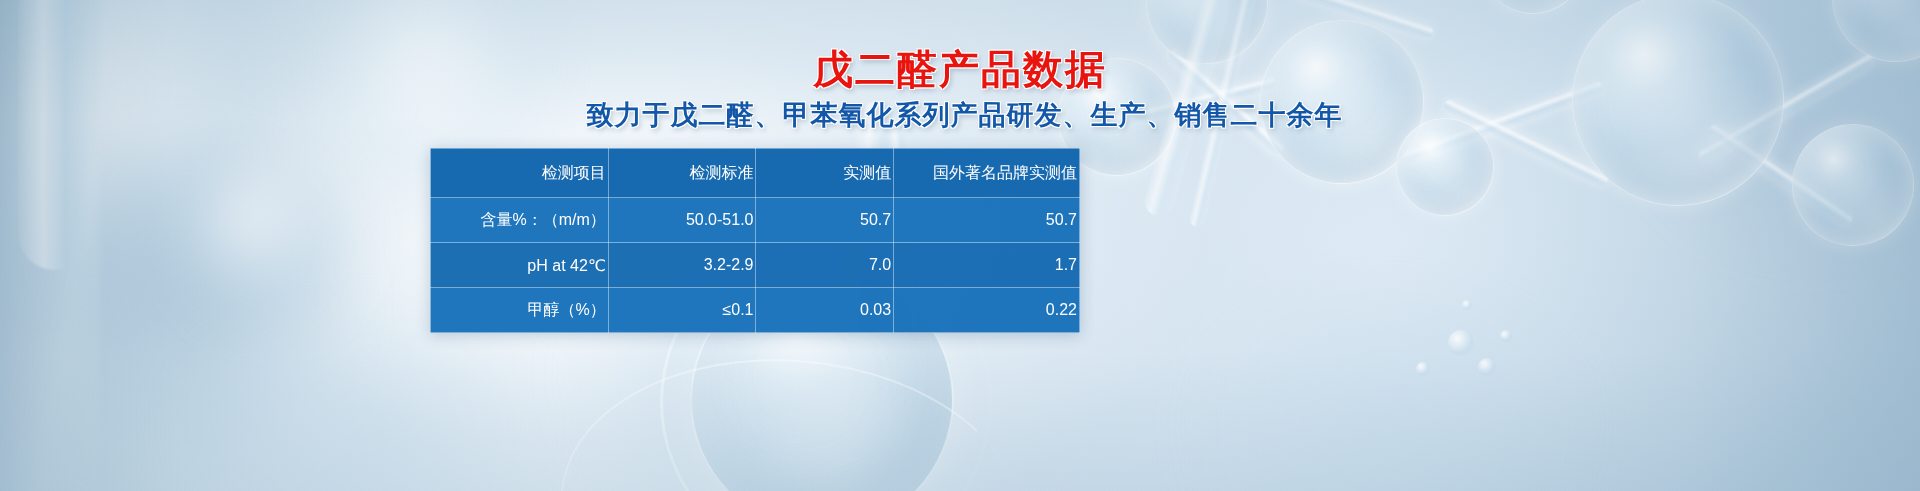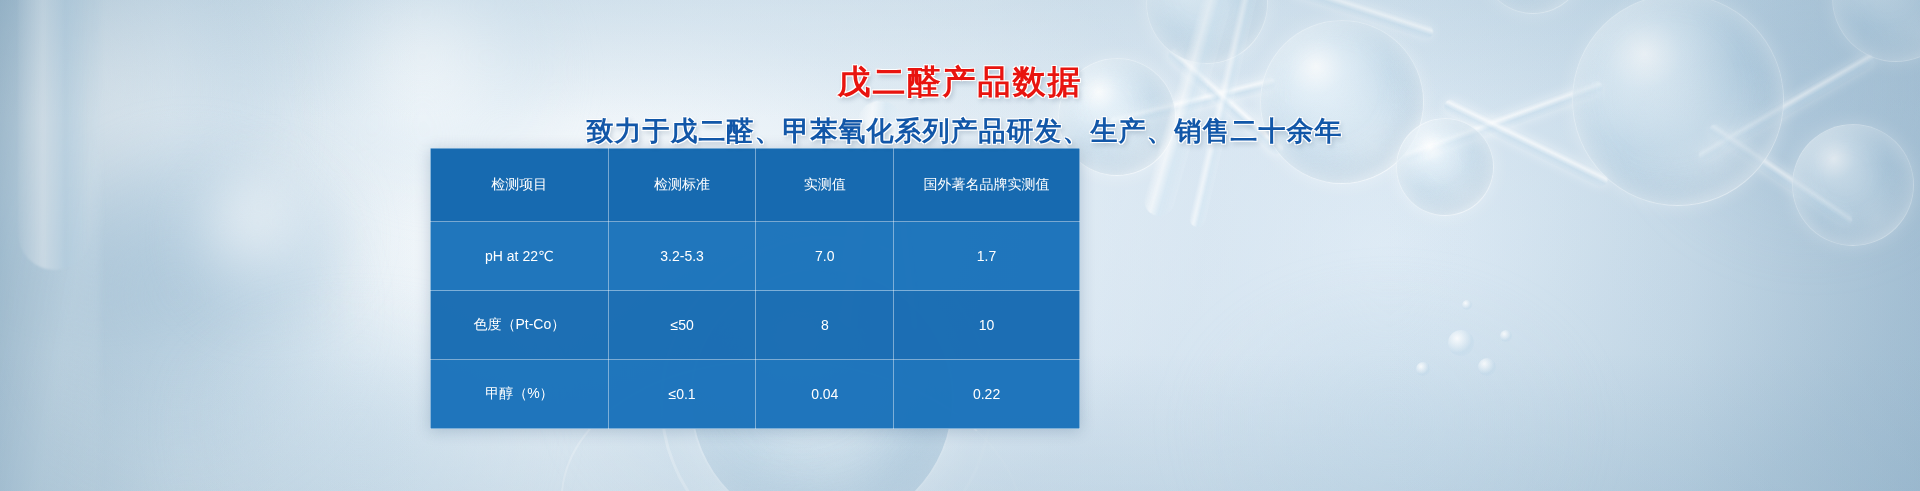--- a/index.html
+++ b/index.html
@@ -98,35 +98,35 @@
   
   .headings {
     position: absolute;
     left: 0;
     top: 48px;
     width: 1920px;
     text-align: center;
     z-index: 6;
   }
   .title {
-    font-size: 33px;
+    font-size: 40px;
     font-weight: bold;
     letter-spacing: 2px;
     color: #e8140f;
     line-height: 1.08;
     -webkit-text-stroke: 1px #ffffff;
     paint-order: stroke fill;
     text-shadow:
       0 0 2px #ffffff,
       1px 1px 0 #ffffff,
       -1px 1px 0 #ffffff,
       1px -1px 0 #ffffff,
       -1px -1px 0 #ffffff,
       2px 3px 5px rgba(40,70,100,0.28);
-    margin: 16px;
+    margin: 0;
   }
   .subtitle {
     margin: 9px 8px 0 0;
     font-size: 27px;
     font-weight: bold;
     letter-spacing: 1px;
     color: #1257a8;
     line-height: 1.15;
     -webkit-text-stroke: 1px #ffffff;
     paint-order: stroke fill;
@@ -151,24 +151,24 @@
   table.spec {
     width: 650px;
     border-collapse: collapse;
     background: rgba(24,110,181,0.86);
     box-shadow: 0 2px 14px rgba(20,60,100,0.22);
   }
   table.spec th,
   table.spec td {
     border: 1px solid rgba(255,255,255,0.42);
     color: #ffffff;
-    text-align: center;
-    font-size: 14px;
+    text-align: right;
+    font-size: 16px;
     font-weight: normal;
-    padding: 14px;
+    padding: 2px;
     height: 40px;
     vertical-align: middle;
     white-space: nowrap;
   }
   table.spec thead th {
     height: 44px;
     background: rgba(21,104,175,0.92);
     border-top-color: rgba(255,255,255,0.30);
   }
   table.spec tbody td { background: rgba(25,112,183,0.80); }
@@ -260,34 +260,34 @@
       <thead>
         <tr>
           <th>检测项目</th>
           <th>检测标准</th>
           <th>实测值</th>
           <th>国外著名品牌实测值</th>
         </tr>
       </thead>
       <tbody>
         <tr>
-          <td>pH at 22℃</td>
-          <td>3.2-5.3</td>
+          <td>含量%：（m/m）</td>
+          <td>50.0-51.0</td>
+          <td>50.7</td>
+          <td>50.7</td>
+        </tr>
+        <tr>
+          <td>pH at 42℃</td>
+          <td>3.2-2.9</td>
           <td>7.0</td>
           <td>1.7</td>
         </tr>
         <tr>
-          <td>色度（Pt-Co）</td>
-          <td>≤50</td>
-          <td>8</td>
-          <td>10</td>
-        </tr>
-        <tr>
           <td>甲醇（%）</td>
           <td>≤0.1</td>
-          <td>0.04</td>
+          <td>0.03</td>
           <td>0.22</td>
         </tr>
       </tbody>
     </table>
   </div>
 
 </div>
 
 </body></html>

